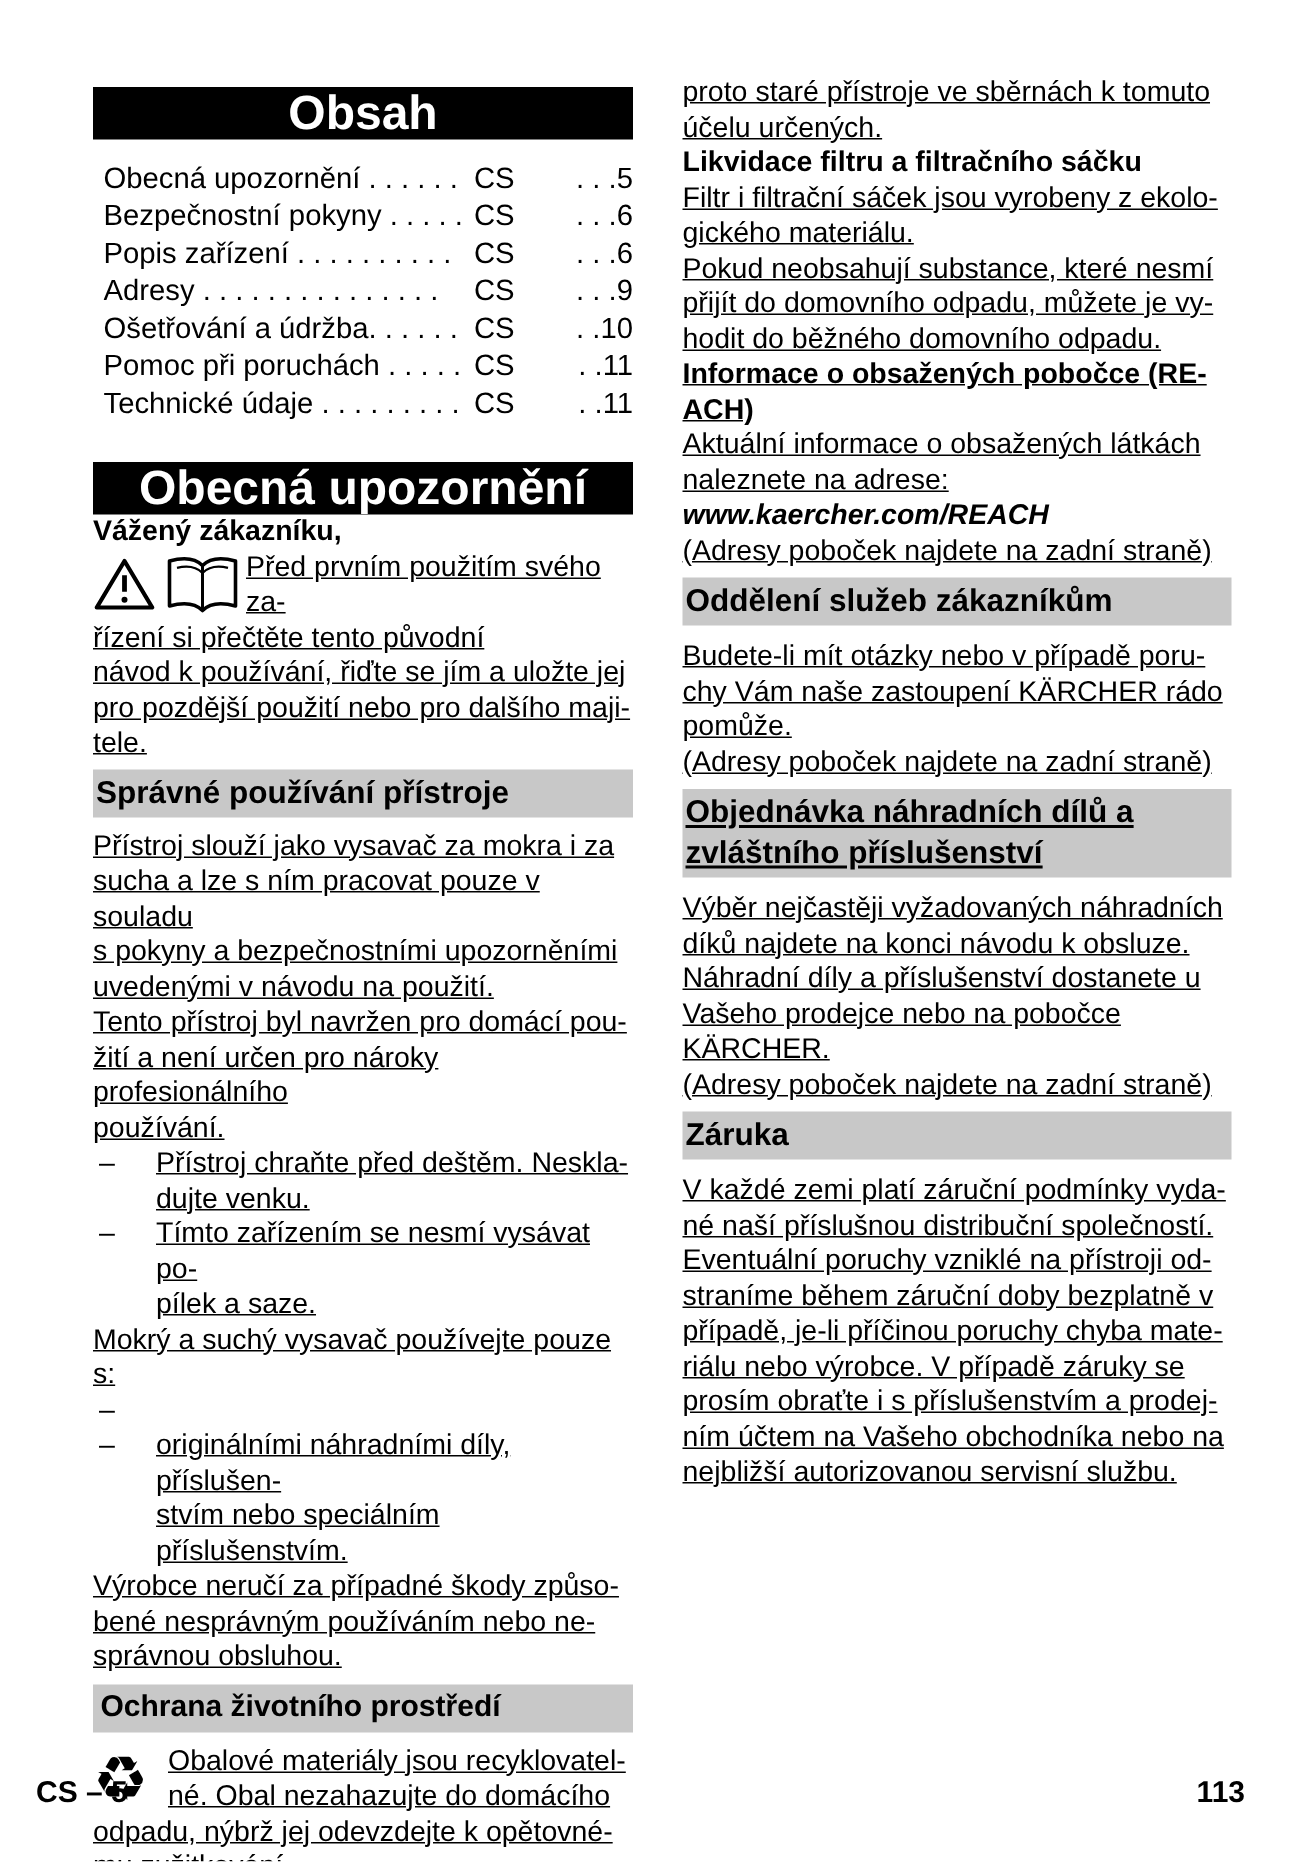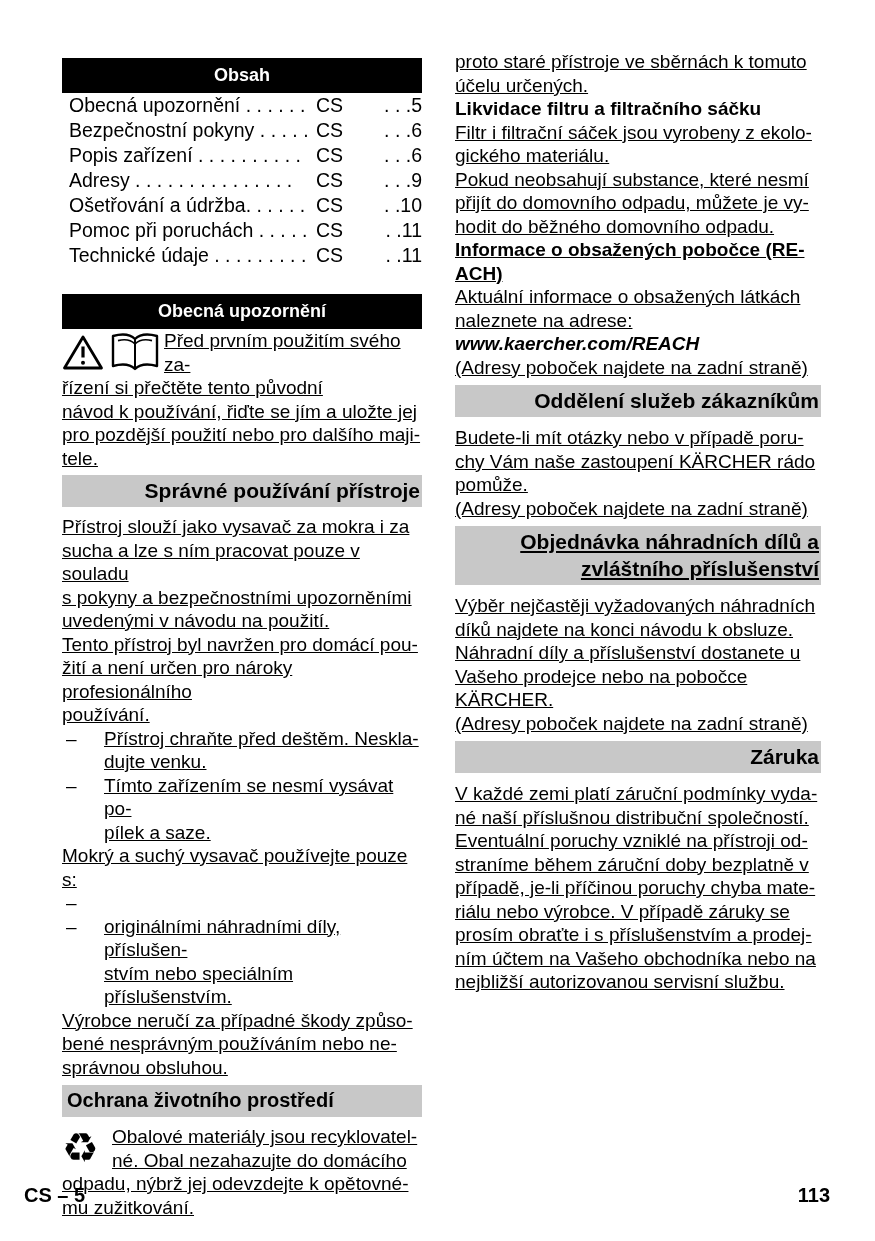--- a/index.html
+++ b/index.html
@@ -8,28 +8,28 @@
     font-family:"Liberation Sans", sans-serif;color:#000;overflow:hidden;
   }
   .col{position:absolute;font-size:19px;line-height:23.5px;}
   .col-left{left:62px;top:58px;width:360px;}
   .col-right{left:455px;top:50px;width:366px;}
   .pre{white-space:pre-line;text-decoration:underline;}
   .bold{font-weight:bold;}
   .bolditalic{font-weight:bold;font-style:italic;}
   .bar-black{
     background:#000;color:#fff;font-weight:bold;text-align:center;
-    font-size:18px;line-height:27px;padding:4px 2px;
+    font-size:32px;line-height:27px;padding:4px 2px;
   }
   .bar-gray{
-    background:#c8c8c8;color:#000;font-weight:bold;text-align:right;
+    background:#c8c8c8;color:#000;font-weight:bold;text-align:left;
     font-size:21px;line-height:27px;padding:2px 2px 3px;
   }
   .bar-gray.left{text-align:left;padding-left:5px;font-size:20px;}
-  .toc{margin-top:0;margin-bottom:0;padding-left:7px;}
+  .toc{margin-top:14px;margin-bottom:0;padding-left:7px;}
   .toc-row{display:flex;line-height:25px;font-size:19.5px;}
   .toc-left{flex:1 1 auto;overflow:hidden;}
   .toc-cs{flex:0 0 50px;}
   .toc-page{flex:0 0 56px;text-align:right;}
   .mt4{margin-top:4px;} .mt5{margin-top:5px;} .mt6{margin-top:6px;} .mt12{margin-top:12px;} .mt26{margin-top:26px;}
   .mb8{margin-bottom:8px;} .mb9{margin-bottom:9px;}
   .para{margin:0;}
   .bullet{display:flex;margin:0;}
   .bullet .dash{flex:0 0 38px;padding-left:4px;}
   .bullet .btxt{flex:1 1 auto;}
@@ -90,20 +90,21 @@
       </div>
       <div class="toc-row">
         <span class="toc-left"><span>Technické údaje</span><span> . . . . . . . . .</span></span>
         <span class="toc-cs">CS</span>
         <span class="toc-page">. .11</span>
       </div>
     </div>
 
     <div class="bar-black mt26">Obecná upozornění</div>
 
+    <div class="para bold mt4">Vážený zákazníku,</div>
 
     <div class="para">
       <span class="float-icons">
         <svg width="42" height="37" viewBox="0 0 42 37">
           <path d="M21 3 L39.5 34 H2.5 Z" fill="none" stroke="#000" stroke-width="2.8" stroke-linejoin="round"></path>
           <rect x="19.4" y="12.5" width="3.2" height="11" fill="#000"></rect>
           <circle cx="21" cy="28.8" r="2" fill="#000"></circle>
         </svg>
         <svg width="50" height="42" viewBox="0 0 50 42">
           <path d="M25 8 C20 3 12 2.5 3 5 V35 C12 32.5 20 33 25 38 C30 33 38 32.5 47 35 V5 C38 2.5 30 3 25 8 Z" fill="#ffffff" stroke="#000" stroke-width="2.4" stroke-linejoin="round"></path>

